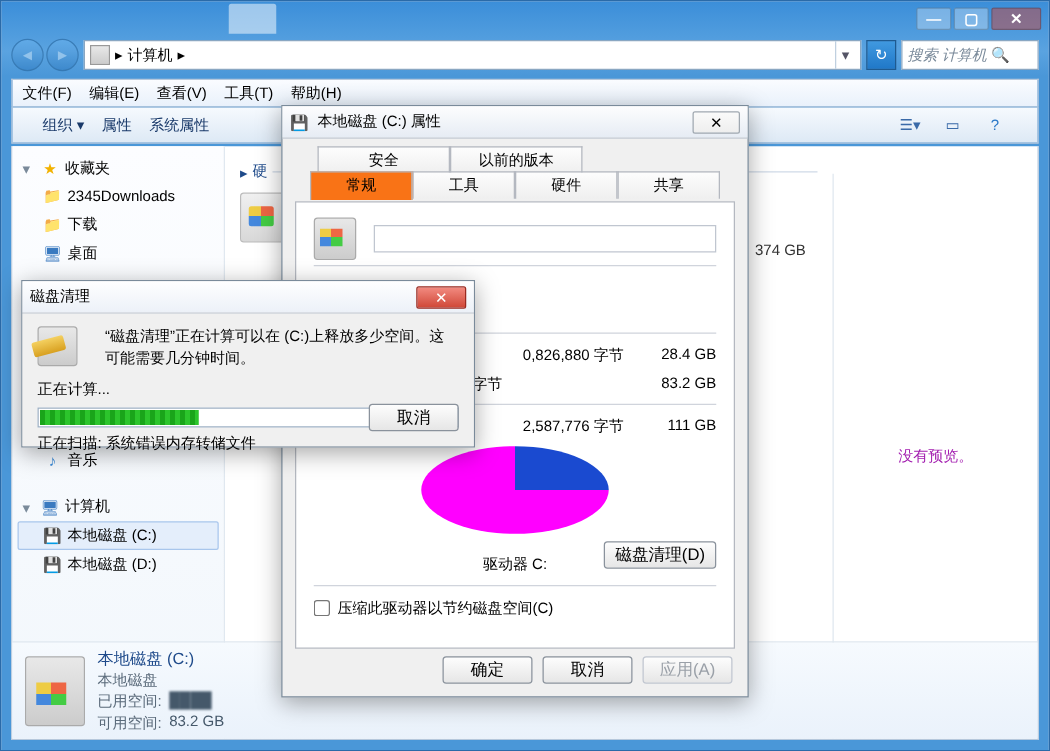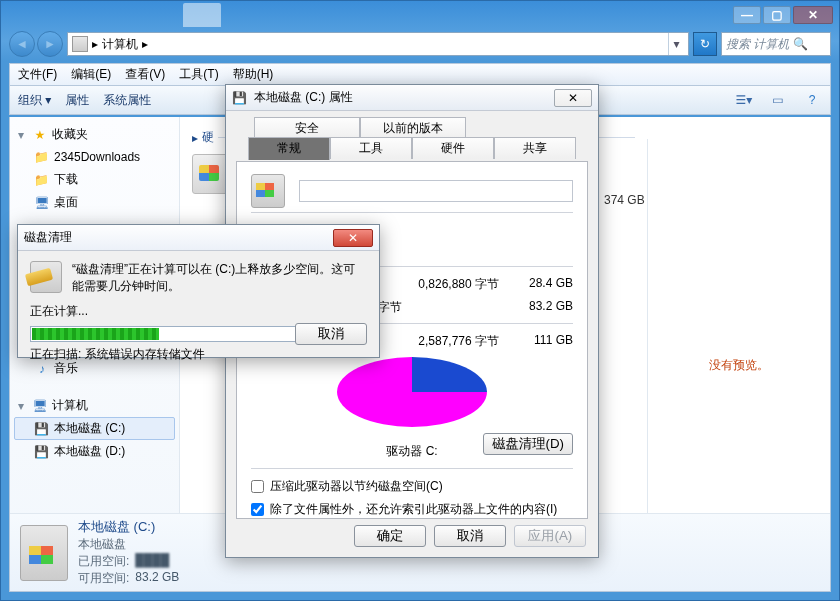--- a/index.html
+++ b/index.html
@@ -22,21 +22,21 @@
 .addr-dd { width: 16px; height: 22px; border-left: 1px solid #c0d0e0; display: flex; align-items: center; justify-content: center; color: #556; cursor: pointer; }
 .refresh { width: 24px; height: 24px; background: linear-gradient(#4099e0,#2078c8); border: 1px solid #1e5a90; display:flex; align-items:center; justify-content:center; color:#fff; cursor:pointer; }
 .searchbox { width: 110px; height: 24px; background: #fff; border: 1px solid #8aa7c2; display: flex; align-items: center; padding: 0 4px; gap:4px; color:#7a8a9a; font-style: italic; }
 .searchbox .sicon { color:#5b7aa0; font-style: normal; }
 
 
 .menubar { margin: 4px 8px 0 8px; height: 22px; background: linear-gradient(#fafcff,#e9f1fb); border: 1px solid #b6c8dc; border-bottom: none; display: flex; gap: 14px; padding: 0 8px; align-items: center; }
 .menuitem { cursor: pointer; }
 
 
-.toolbar { margin: 0 8px; height: 30px; background: linear-gradient(#f6fafe,#dde9f5); border: 1px solid #b6c8dc; display: flex; align-items: center; padding: 0 8px; gap: 14px; color:#1a3a6a; }
+.toolbar { margin: 0 8px; height: 30px; background: linear-gradient(#f6fafe,#dde9f5); border: 1px solid #b6c8dc; display: flex; align-items: center; padding: 0 24px; gap: 14px; color:#1a3a6a; }
 .toolbar .spacer { flex: 1; }
 .toolbtn { cursor: pointer; }
 .tb-icon { width: 20px; height: 20px; display:flex; align-items:center; justify-content:center; color:#3a6aa8; cursor:pointer; }
 
 
 .content { position: absolute; left: 8px; right: 8px; top: 116px; bottom: 8px; background: #fff; border: 1px solid #b6c8dc; border-top: none; display: flex; }
 .sidebar { width: 170px; background: linear-gradient(#fcfdff,#f2f7fc); border-right: 1px solid #e0e8f0; padding: 6px 4px; overflow: hidden; }
 .tree-section { margin-bottom: 14px; }
 .tree-head { display: flex; align-items: center; gap: 4px; padding: 3px 4px; cursor: pointer; }
 .tree-head .exp { color:#7a8a9a; font-size:12px; width:10px; }
@@ -51,21 +51,21 @@
 
 .main { flex: 1; padding: 8px 10px; position: relative; }
 .group-head { color:#1e4a8a; padding: 4px 2px; display:flex; align-items:center; gap:4px;}
 .group-head .ghline { flex:1; height:1px; background:#d0dae8; }
 .list-item { display:flex; align-items:center; gap:10px; padding:4px 2px; }
 .li-icon { width:40px; height:40px; background:linear-gradient(#f0f0f0,#d8d8d8); border:1px solid #bbb; border-radius:3px; position:relative; }
 .li-icon.win::after { content:""; position:absolute; left:6px; top:10px; width:20px; height:16px; background: conic-gradient(#e64 0 25%, #4c4 0 50%, #48d 0 75%, #ec4 0); border-radius:2px;}
 .sizebar { width:120px; height:14px; border:1px solid #9ab; background:#fff; position:relative; }
 .sizebar .fill { position:absolute; inset:1px; width:40%; background:linear-gradient(#5bb2f0,#2a84d0); }
 
-.preview { width: 183px; border-left: 1px solid #e0e8f0; display:flex; align-items:center; justify-content:center; color:#c2410c;margin-top:22px; }
+.preview { width: 164px; border-left: 1px solid #e0e8f0; display:flex; align-items:center; justify-content:center; color:#a21caf;margin-top:22px; }
 
 
 .details { position: absolute; left: 0; right: 0; bottom: 0; height: 78px; border-top: 1px solid #e0e8f0; background: linear-gradient(#f6fafe,#eaf2fb); display:flex; gap:10px; padding:6px 10px; align-items:center; }
 .details .dicon { width:48px; height:56px; background:linear-gradient(#e8e8e8,#ccc); border:1px solid #aaa; border-radius:3px; position: relative;}
 .details .dicon::after { content:""; position:absolute; left:8px; top:20px; width:24px; height:18px; background: conic-gradient(#e64 0 25%, #4c4 0 50%, #48d 0 75%, #ec4 0);}
 .details .dtitle { color:#1e4a8a; font-size:13px; }
 .details .drow { color:#5a6a7a; display:flex; gap:6px; }
 .details .drow .label { color:#5a6a7a; }
 .details .drow .val { color:#45586a; }
 
@@ -77,21 +77,21 @@
 .dlg-close { width:38px; height:18px; border:1px solid #a0a8b0; background:linear-gradient(#fafafa,#eee); border-radius:2px; display:flex; align-items:center; justify-content:center; cursor:pointer; }
 .dlg-body { padding: 6px 10px 10px 10px; }
 
 .tabs { position:relative; height: 44px; }
 .tabrow { display:flex; position:absolute; }
 .tabrow.back { top:0; left:18px; }
 .tabrow.front { top:20px; left:12px; }
 .tab { background:linear-gradient(#fdfdfd,#efefef); border:1px solid #b4b8c0; border-bottom:none; padding: 2px 0; font-size:12px; cursor:pointer; text-align:center; }
 .tabrow.back .tab { width: 106px; }
 .tabrow.front .tab { width: 82px; }
-.tab.active { background:#737373; position:relative; z-index:2; padding-bottom:3px; margin-bottom:-1px;}
+.tab.active { background:#f97316; position:relative; z-index:2; padding-bottom:3px; margin-bottom:-1px;}
 .tabpanel { background:#fff; border:1px solid #b4b8c0; padding: 12px 14px 10px 14px; height: 358px; position:relative; }
 
 .prop-icon { display:flex; gap:14px; align-items:center; }
 .prop-icon .pi { width:34px; height:34px; background:linear-gradient(#e8e8e8,#ccc); border:1px solid #aaa; border-radius:3px; position:relative;}
 .prop-icon .pi::after{content:"";position:absolute;left:4px;top:8px;width:18px;height:14px;background:conic-gradient(#e64 0 25%,#4c4 0 50%,#48d 0 75%,#ec4 0);}
 .prop-input { flex:1; height:22px; border:1px solid #c0c6d0; background:#fff; padding:0 4px; }
 .prow { display:flex; gap:10px; padding: 3px 0; }
 .prow .plabel { width: 60px; color:#222; }
 .psep { height:1px; background:#d0d4dc; margin: 4px 0 6px 0; }
 .colorbox { width:14px; height:14px; display:inline-block; margin-right:6px; vertical-align:middle; }
@@ -108,21 +108,21 @@
 
 .dlg-buttons { position:absolute; bottom:10px; right:12px; display:flex; gap:8px; }
 .btn { min-width:72px; height:22px; background:linear-gradient(#fdfdfd,#e6e6e6); border:1px solid #8a929c; border-radius:3px; cursor:pointer; padding: 0 8px; }
 .btn.disabled { color:#9aa0a8; border-color:#c0c6d0; }
 
 
 .cleanup { left: 17px; top: 224px; width: 363px; height: 134px; z-index: 10; }
 .cleanup .dlg-titlebar { background: linear-gradient(#fefeff,#ecf1f8); }
 .clean-close { width:40px; height:18px; background:linear-gradient(#f28a80,#d04838); border:1px solid #9a2a20; border-radius:2px; display:flex; align-items:center; justify-content:center; color:#fff; cursor:pointer;}
 .clean-body { padding: 10px 12px; background:#f0f0f0; height: calc(100% - 26px); position:relative;}
-.clean-row { display:flex; gap:10px; align-items:flex-start; }
+.clean-row { display:flex; gap:22px; align-items:flex-start; }
 .clean-icon { width:32px; height:32px; position:relative;}
 .clean-icon::before { content:""; position:absolute; inset:0; background:linear-gradient(#e8e8e8,#ccc); border:1px solid #aaa; border-radius:3px;}
 .clean-icon::after { content:""; position:absolute; left:-4px; top:10px; width:26px; height:12px; background:linear-gradient(#f4d060,#d8a020); border-radius:2px; transform: rotate(-15deg);}
 .progress { height:16px; border:1px solid #9eb0c4; background:#fff; margin-top:6px; position:relative; }
 .progress .bar { position:absolute; inset:1px; width:38%; background: repeating-linear-gradient(90deg,#1aa51a 0 4px,#2cc52c 4px 8px); }
 .clean-cancel { position:absolute; right:12px; top:72px; }
 </style>
 </head>
 <body>
 
@@ -328,24 +328,20 @@
           <div class="ell"></div>
       </div>
       <div class="pie-label">驱动器 C:</div>
       <button class="btn cleanup-btn">磁盘清理(D)</button>
 
       <div class="psep" style="margin-top:8px"></div>
       <div class="checkbox-row">
         <input type="checkbox" style="">
         <span>压缩此驱动器以节约磁盘空间(C)</span>
       </div>
-      <div class="checkbox-row">
-        <input type="checkbox" checked="" style="">
-        <span>除了文件属性外，还允许索引此驱动器上文件的内容(I)</span>
-      </div>
     </div>
     <div class="dlg-buttons">
       <button class="btn">确定</button>
       <button class="btn">取消</button>
       <button class="btn disabled">应用(A)</button>
     </div>
   </div>
 </div>
 
 <div class="dialog cleanup">

